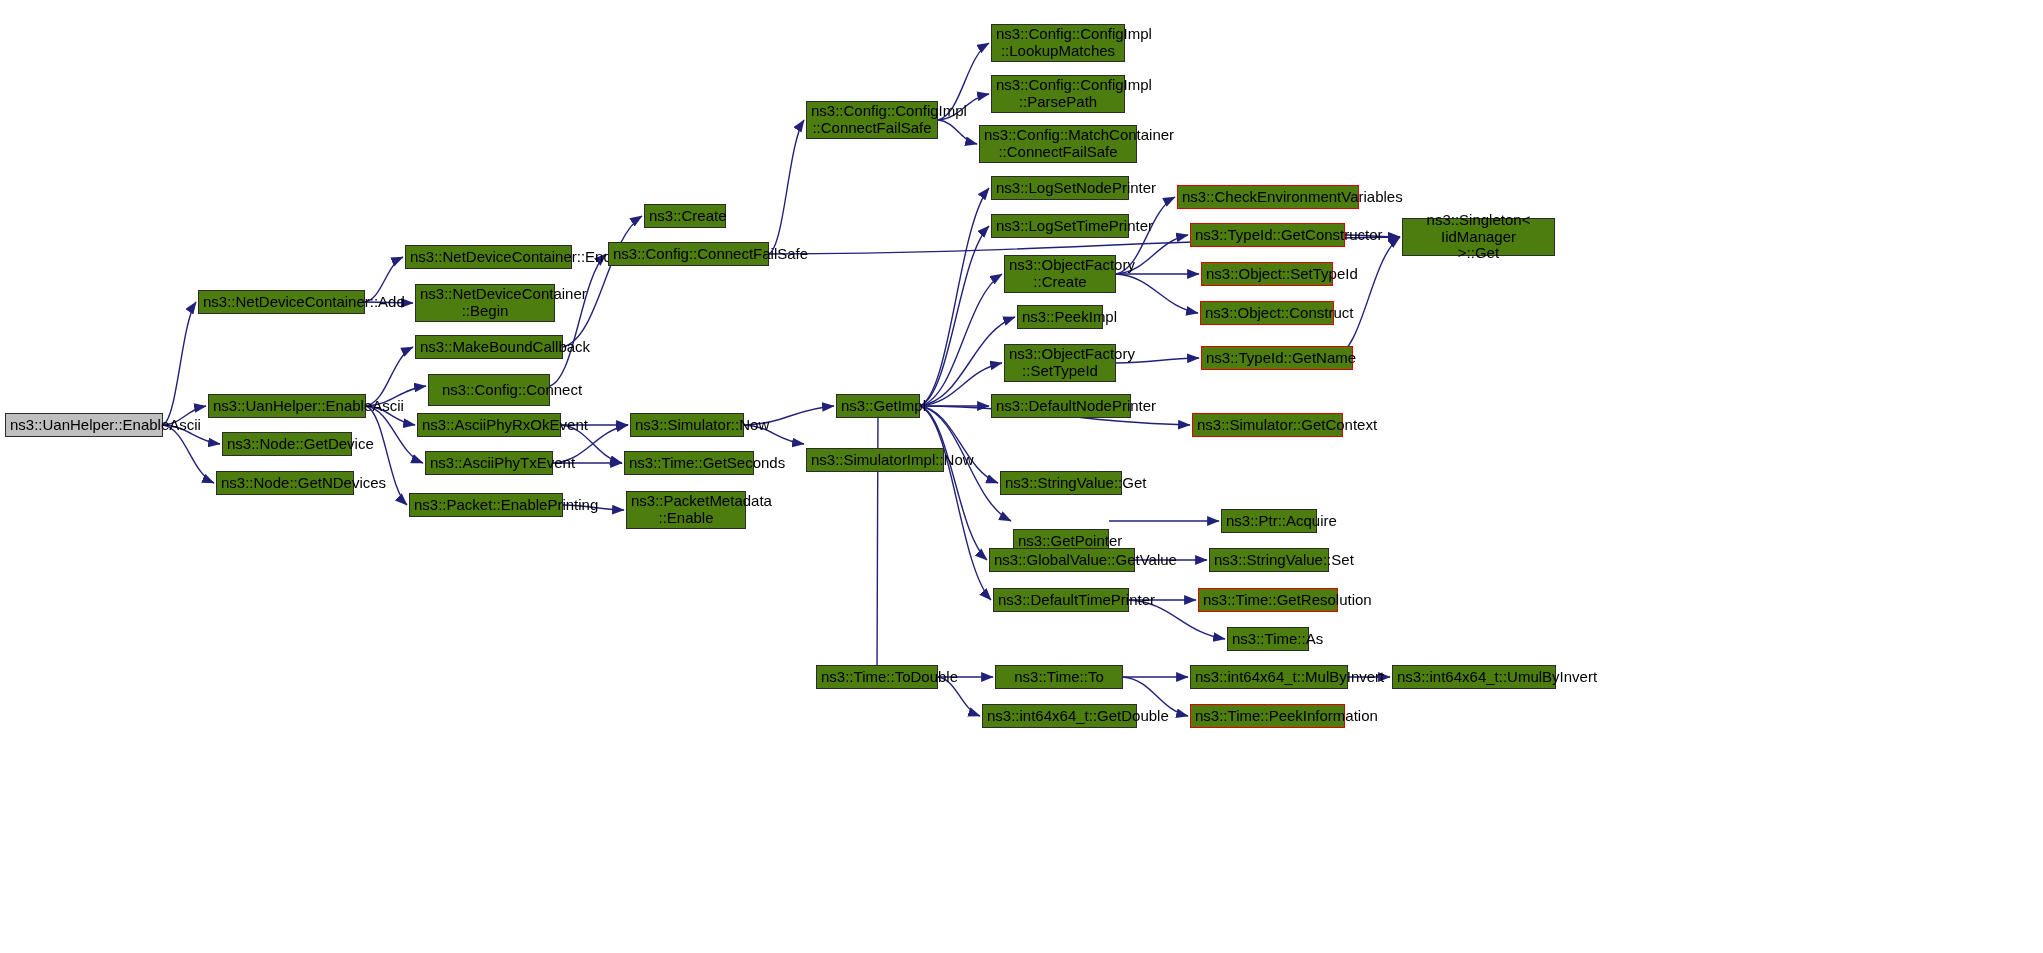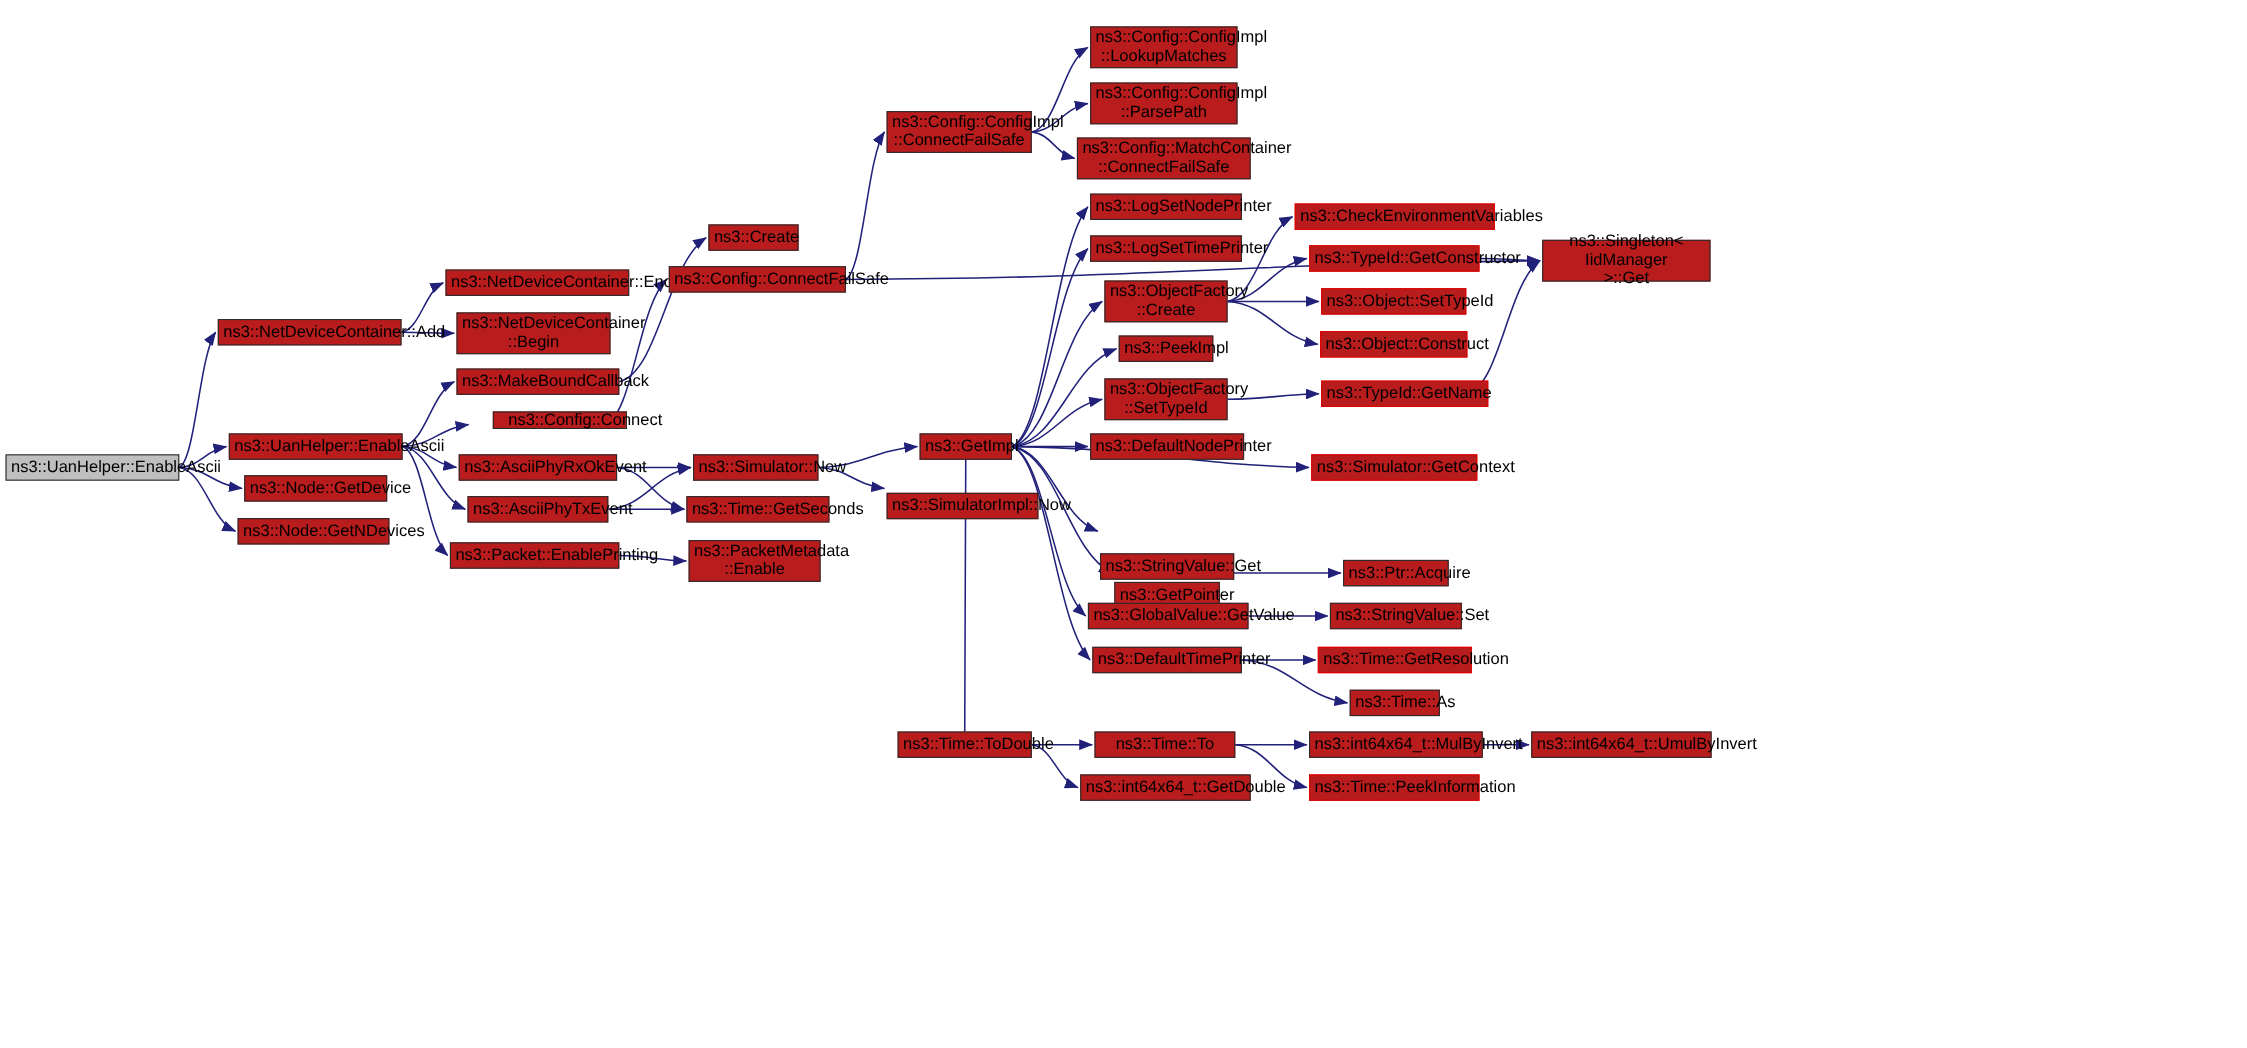--- a/index.html
+++ b/index.html
@@ -21,21 +21,21 @@
     left: 0;
     top: 0;
     width: 2043px;
     height: 953px;
     pointer-events: none;
   }
   .node {
     position: absolute;
     box-sizing: border-box;
     border: 1px solid #2b2b2b;
-    background: #b91c1c;
+    background: #4d7c0f;
     color: #000000;
     font-size: 15px;
     line-height: 1.12;
     text-align: center;
     display: flex;
     align-items: center;
     justify-content: center;
     white-space: pre-line;
     padding: 0 4px;
     cursor: pointer;
@@ -122,21 +122,21 @@
   <div id="nodes-g">
       <div class="node root" style="left: 5px; top: 413px; width: 158px; height: 24px;"><span class="lbl">ns3::UanHelper::EnableAscii</span></div>
       <div class="node" style="left: 198px; top: 290px; width: 167px; height: 24px;"><span class="lbl">ns3::NetDeviceContainer::Add</span></div>
       <div class="node" style="left: 208px; top: 394px; width: 158px; height: 24px;"><span class="lbl">ns3::UanHelper::EnableAscii</span></div>
       <div class="node" style="left: 222px; top: 432px; width: 130px; height: 24px;"><span class="lbl">ns3::Node::GetDevice</span></div>
       <div class="node" style="left: 216px; top: 471px; width: 138px; height: 24px;"><span class="lbl">ns3::Node::GetNDevices</span></div>
       <div class="node" style="left: 405px; top: 245px; width: 167px; height: 24px;"><span class="lbl">ns3::NetDeviceContainer::End</span></div>
       <div class="node" style="left: 415px; top: 284px; width: 140px; height: 38px;"><span class="lbl">ns3::NetDeviceContainer
 ::Begin</span></div>
       <div class="node" style="left: 415px; top: 335px; width: 148px; height: 24px;"><span class="lbl">ns3::MakeBoundCallback</span></div>
-      <div class="node" style="left: 448px; top: 374px; width: 122px; height: 16px; padding-left: 13px;"><span class="lbl">ns3::Config::Connect</span></div>
+      <div class="node" style="left: 428px; top: 374px; width: 122px; height: 32px; padding-left: 13px;"><span class="lbl">ns3::Config::Connect</span></div>
       <div class="node" style="left: 417px; top: 413px; width: 144px; height: 24px;"><span class="lbl">ns3::AsciiPhyRxOkEvent</span></div>
       <div class="node" style="left: 425px; top: 451px; width: 128px; height: 24px;"><span class="lbl">ns3::AsciiPhyTxEvent</span></div>
       <div class="node" style="left: 409px; top: 493px; width: 154px; height: 24px;"><span class="lbl">ns3::Packet::EnablePrinting</span></div>
       <div class="node" style="left: 644px; top: 204px; width: 82px; height: 24px;"><span class="lbl">ns3::Create</span></div>
       <div class="node" style="left: 608px; top: 242px; width: 161px; height: 24px;"><span class="lbl">ns3::Config::ConnectFailSafe</span></div>
       <div class="node" style="left: 630px; top: 413px; width: 114px; height: 24px;"><span class="lbl">ns3::Simulator::Now</span></div>
       <div class="node" style="left: 624px; top: 451px; width: 130px; height: 24px;"><span class="lbl">ns3::Time::GetSeconds</span></div>
       <div class="node" style="left: 626px; top: 491px; width: 120px; height: 38px;"><span class="lbl">ns3::PacketMetadata
 ::Enable</span></div>
       <div class="node" style="left: 806px; top: 101px; width: 132px; height: 38px;"><span class="lbl">ns3::Config::ConfigImpl
@@ -151,21 +151,21 @@
       <div class="node" style="left: 979px; top: 125px; width: 158px; height: 38px;"><span class="lbl">ns3::Config::MatchContainer
 ::ConnectFailSafe</span></div>
       <div class="node" style="left: 991px; top: 176px; width: 138px; height: 24px;"><span class="lbl">ns3::LogSetNodePrinter</span></div>
       <div class="node" style="left: 991px; top: 214px; width: 138px; height: 24px;"><span class="lbl">ns3::LogSetTimePrinter</span></div>
       <div class="node" style="left: 1004px; top: 255px; width: 112px; height: 38px;"><span class="lbl">ns3::ObjectFactory
 ::Create</span></div>
       <div class="node" style="left: 1017px; top: 305px; width: 86px; height: 24px;"><span class="lbl">ns3::PeekImpl</span></div>
       <div class="node" style="left: 1004px; top: 344px; width: 112px; height: 38px;"><span class="lbl">ns3::ObjectFactory
 ::SetTypeId</span></div>
       <div class="node" style="left: 991px; top: 394px; width: 140px; height: 24px;"><span class="lbl">ns3::DefaultNodePrinter</span></div>
-      <div class="node" style="left: 1000px; top: 471px; width: 122px; height: 24px; margin-top: 32px;"><span class="lbl">ns3::StringValue::Get</span></div>
+      <div class="node" style="left: 1000px; top: 471px; width: 122px; height: 24px;"><span class="lbl">ns3::StringValue::Get</span></div>
       <div class="node" style="left: 1013px; top: 509px; width: 96px; height: 24px; margin-top: 20px;"><span class="lbl">ns3::GetPointer</span></div>
       <div class="node" style="left: 989px; top: 548px; width: 146px; height: 24px;"><span class="lbl">ns3::GlobalValue::GetValue</span></div>
       <div class="node" style="left: 993px; top: 588px; width: 136px; height: 24px;"><span class="lbl">ns3::DefaultTimePrinter</span></div>
       <div class="node" style="left: 995px; top: 665px; width: 128px; height: 24px;"><span class="lbl">ns3::Time::To</span></div>
       <div class="node" style="left: 982px; top: 704px; width: 155px; height: 24px;"><span class="lbl">ns3::int64x64_t::GetDouble</span></div>
       <div class="node redborder" style="left: 1177px; top: 185px; width: 182px; height: 24px;"><span class="lbl">ns3::CheckEnvironmentVariables</span></div>
       <div class="node redborder" style="left: 1190px; top: 223px; width: 155px; height: 24px;"><span class="lbl">ns3::TypeId::GetConstructor</span></div>
       <div class="node redborder" style="left: 1201px; top: 262px; width: 132px; height: 24px;"><span class="lbl">ns3::Object::SetTypeId</span></div>
       <div class="node redborder" style="left: 1200px; top: 301px; width: 134px; height: 24px;"><span class="lbl">ns3::Object::Construct</span></div>
       <div class="node redborder" style="left: 1201px; top: 346px; width: 152px; height: 24px;"><span class="lbl">ns3::TypeId::GetName</span></div>

